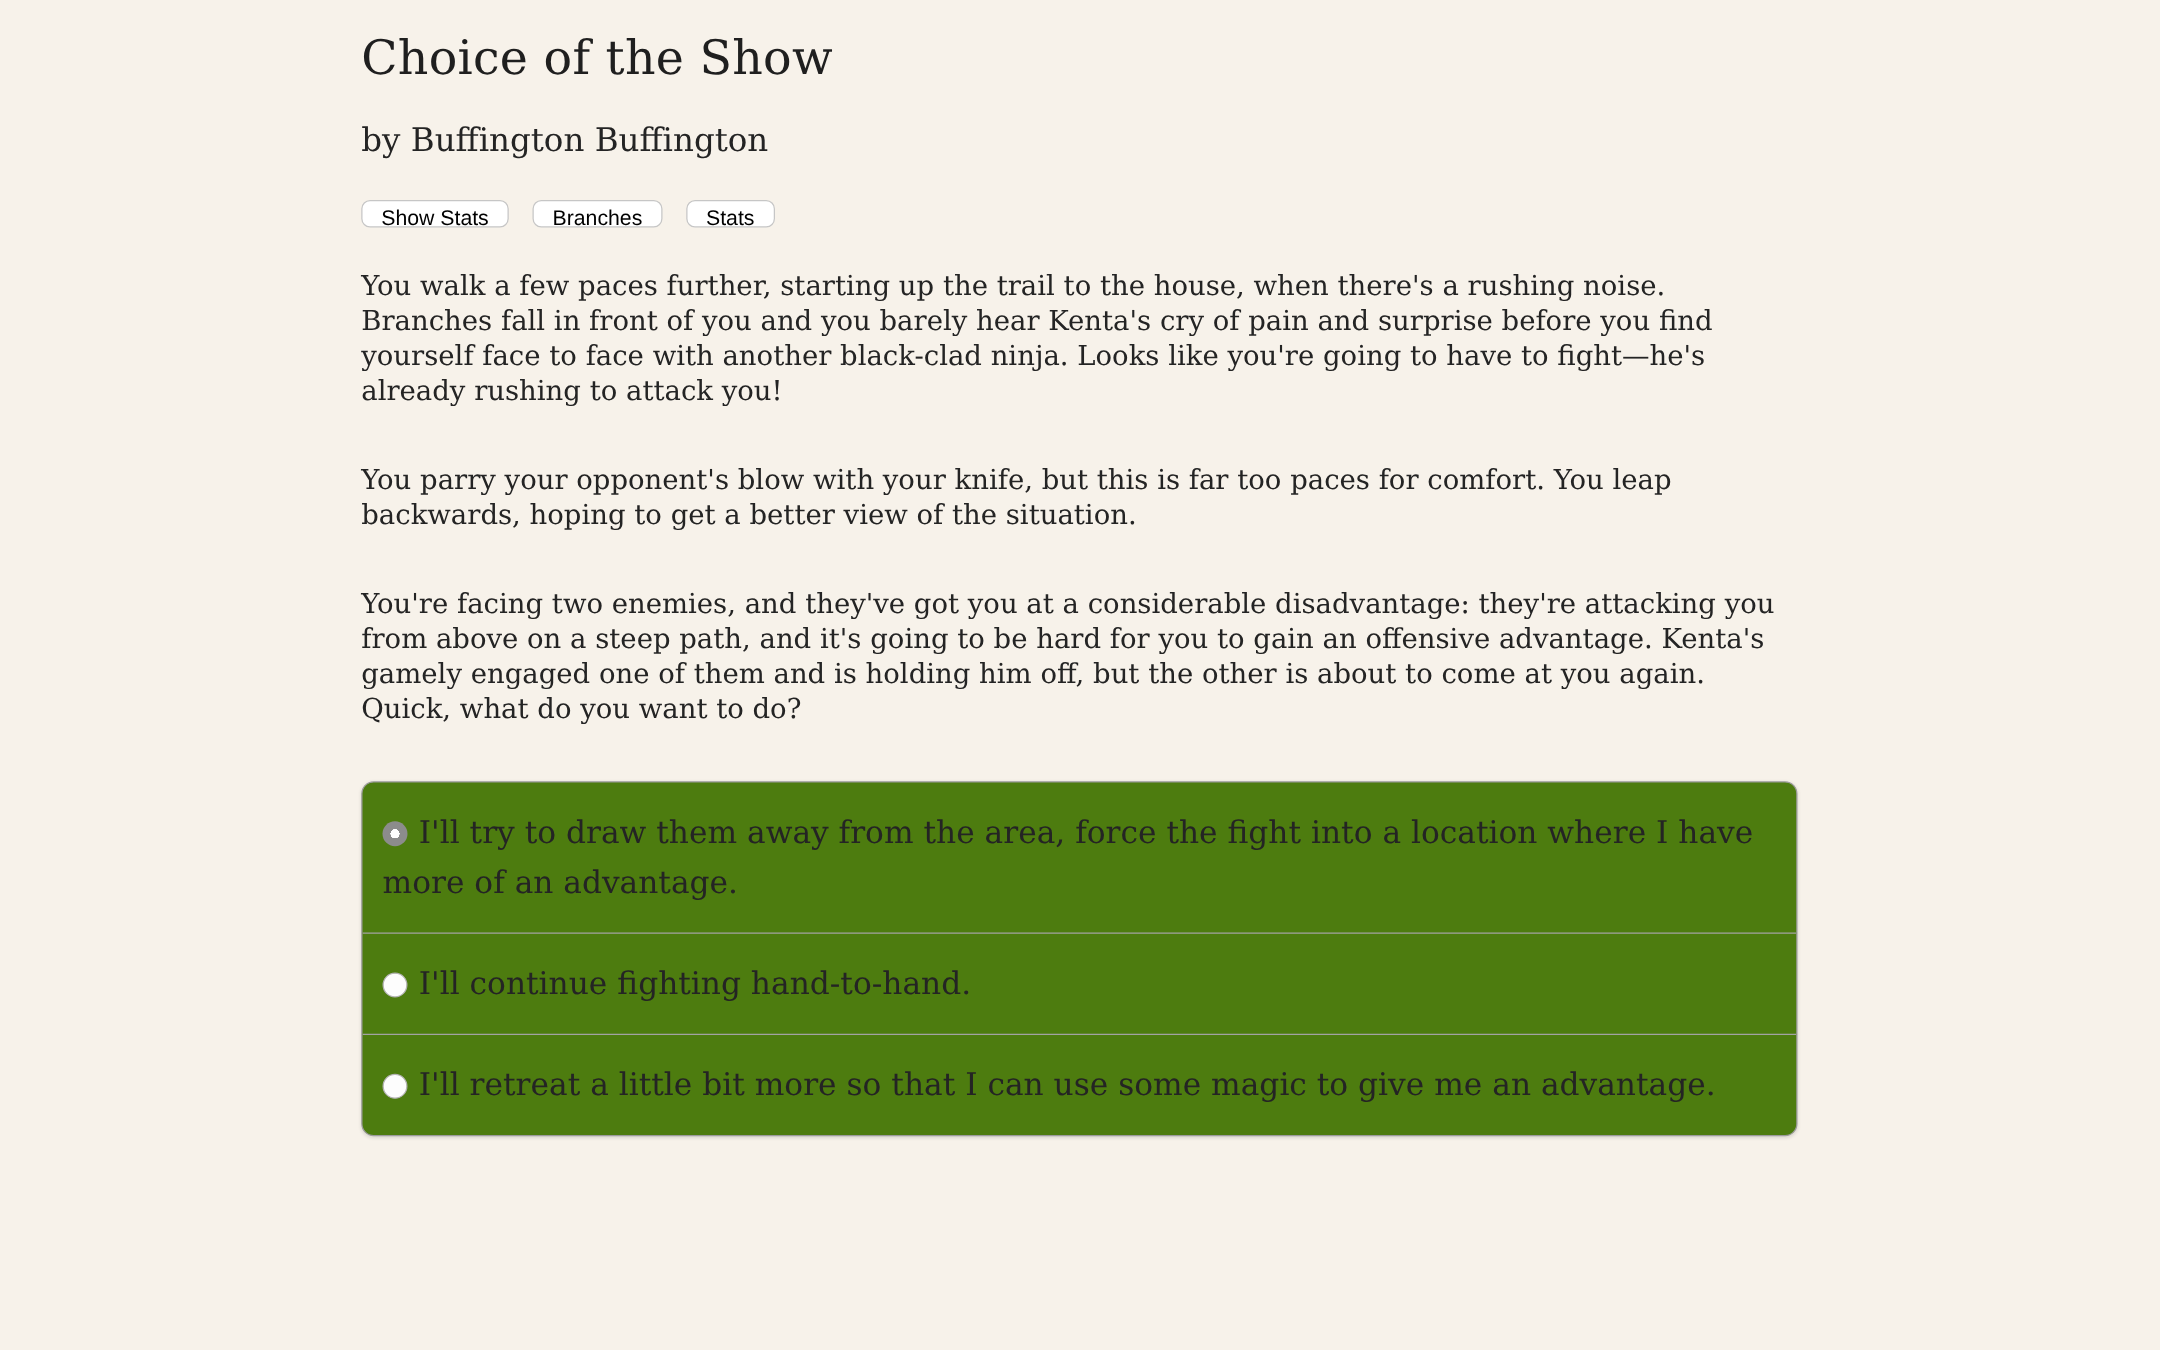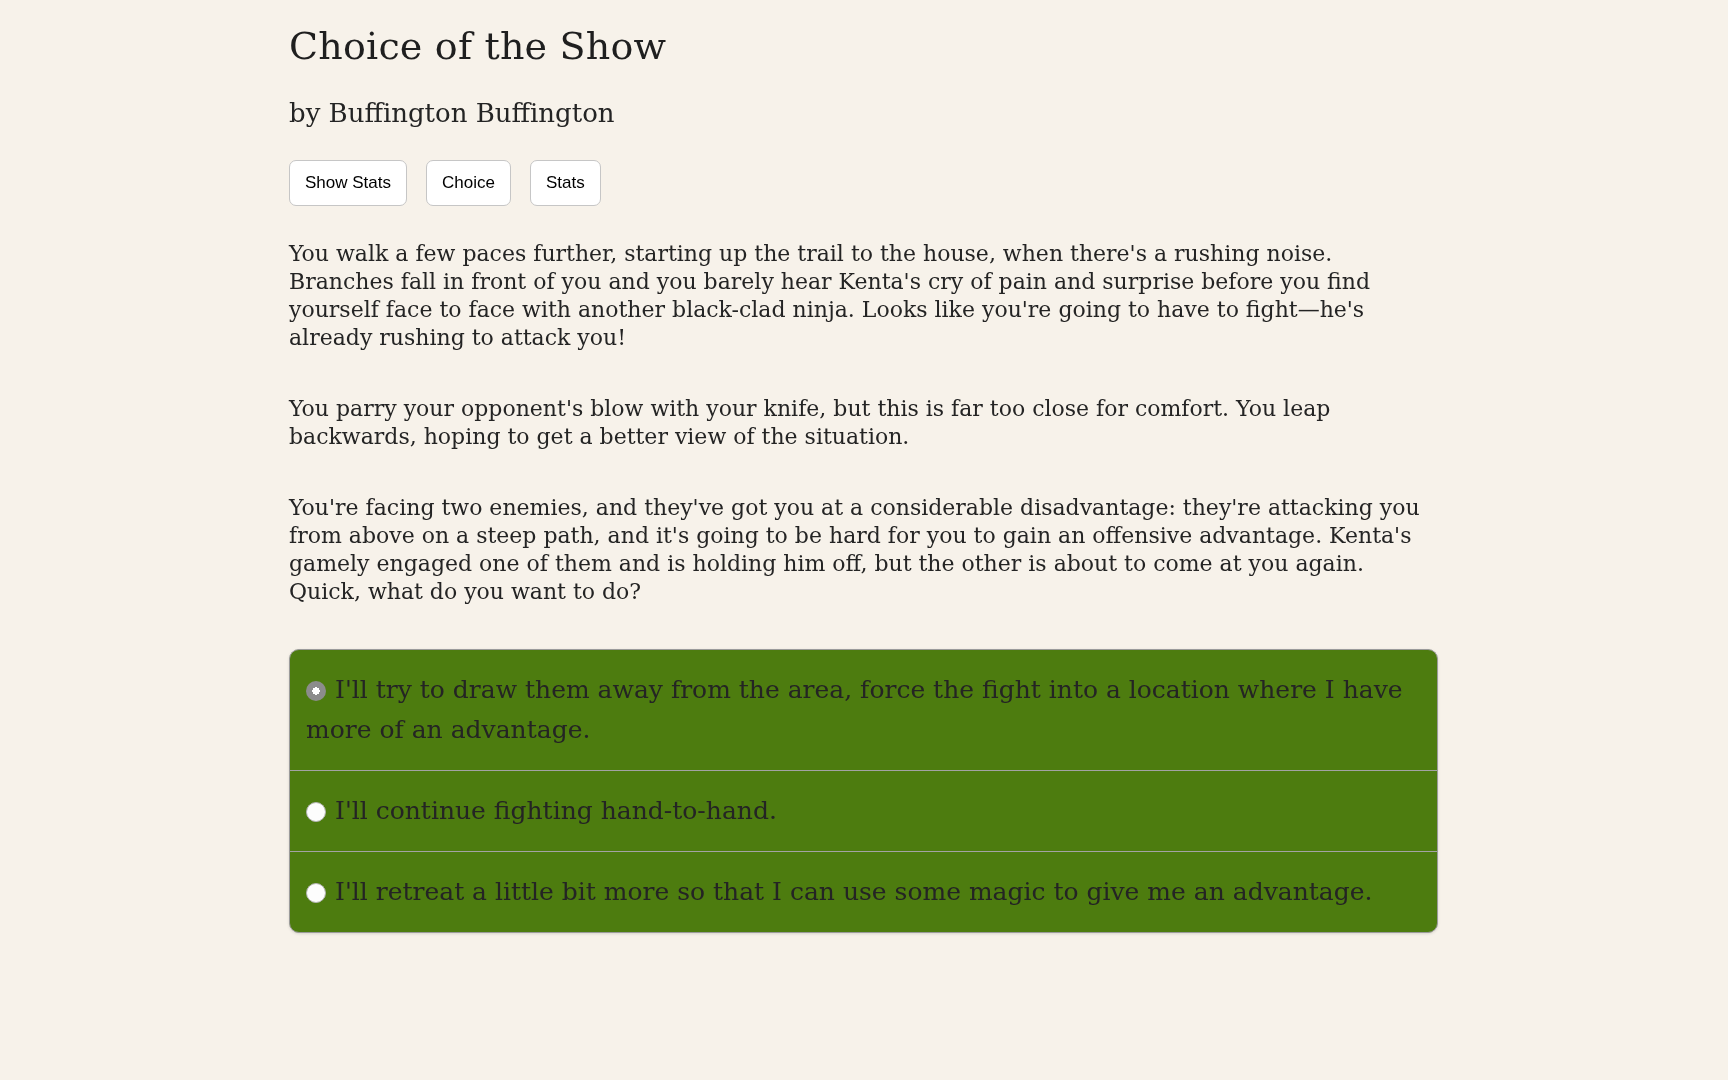--- a/index.html
+++ b/index.html
@@ -36,21 +36,21 @@
     display: flex;
     gap: 19px;
   }
   .toolbar button {
     font-family: "Liberation Sans", sans-serif;
     font-size: 17px;
     color: #000000;
     background: #ffffff;
     border: 1px solid #c6c6c6;
     border-radius: 7px;
-    height: 46px;
+    height: 22px;
     padding: 0 15px;
     cursor: pointer;
     line-height: 28px;
   }
   .story {
     margin-top: 34px;
   }
   .story p {
     font-size: 22px;
     line-height: 28px;
@@ -95,27 +95,27 @@
 <body>
 
 <div class="container">
 
   <h1 class="page-title">Choice of the Show</h1>
 
   <div class="byline">by Buffington Buffington</div>
 
   <div class="toolbar">
     <button type="button">Show Stats</button>
-    <button type="button">Choice</button>
+    <button type="button">Branches</button>
     <button type="button">Stats</button>
   </div>
 
   <div class="story">
     <p>You walk a few paces further, starting up the trail to the house, when there's a rushing noise. Branches fall in front of you and you barely hear Kenta's cry of pain and surprise before you find yourself face to face with another black-clad ninja. Looks like you're going to have to fight—he's already rushing to attack you!</p>
-    <p>You parry your opponent's blow with your knife, but this is far too close for comfort. You leap backwards, hoping to get a better view of the situation.</p>
+    <p>You parry your opponent's blow with your knife, but this is far too paces for comfort. You leap backwards, hoping to get a better view of the situation.</p>
     <p>You're facing two enemies, and they've got you at a considerable disadvantage: they're attacking you from above on a steep path, and it's going to be hard for you to gain an offensive advantage. Kenta's gamely engaged one of them and is holding him off, but the other is about to come at you again. Quick, what do you want to do?</p>
   </div>
 
   <div class="choice-box">
     <label class="option" style="display:block;">
       <input type="radio" name="choice" checked="" style=""><span>I'll try to draw them away from the area, force the fight into a location where I have more of an advantage.</span>
     </label>
     <label class="option" style="display:block;">
       <input type="radio" name="choice" style=""><span>I'll continue fighting hand-to-hand.</span>
     </label>

